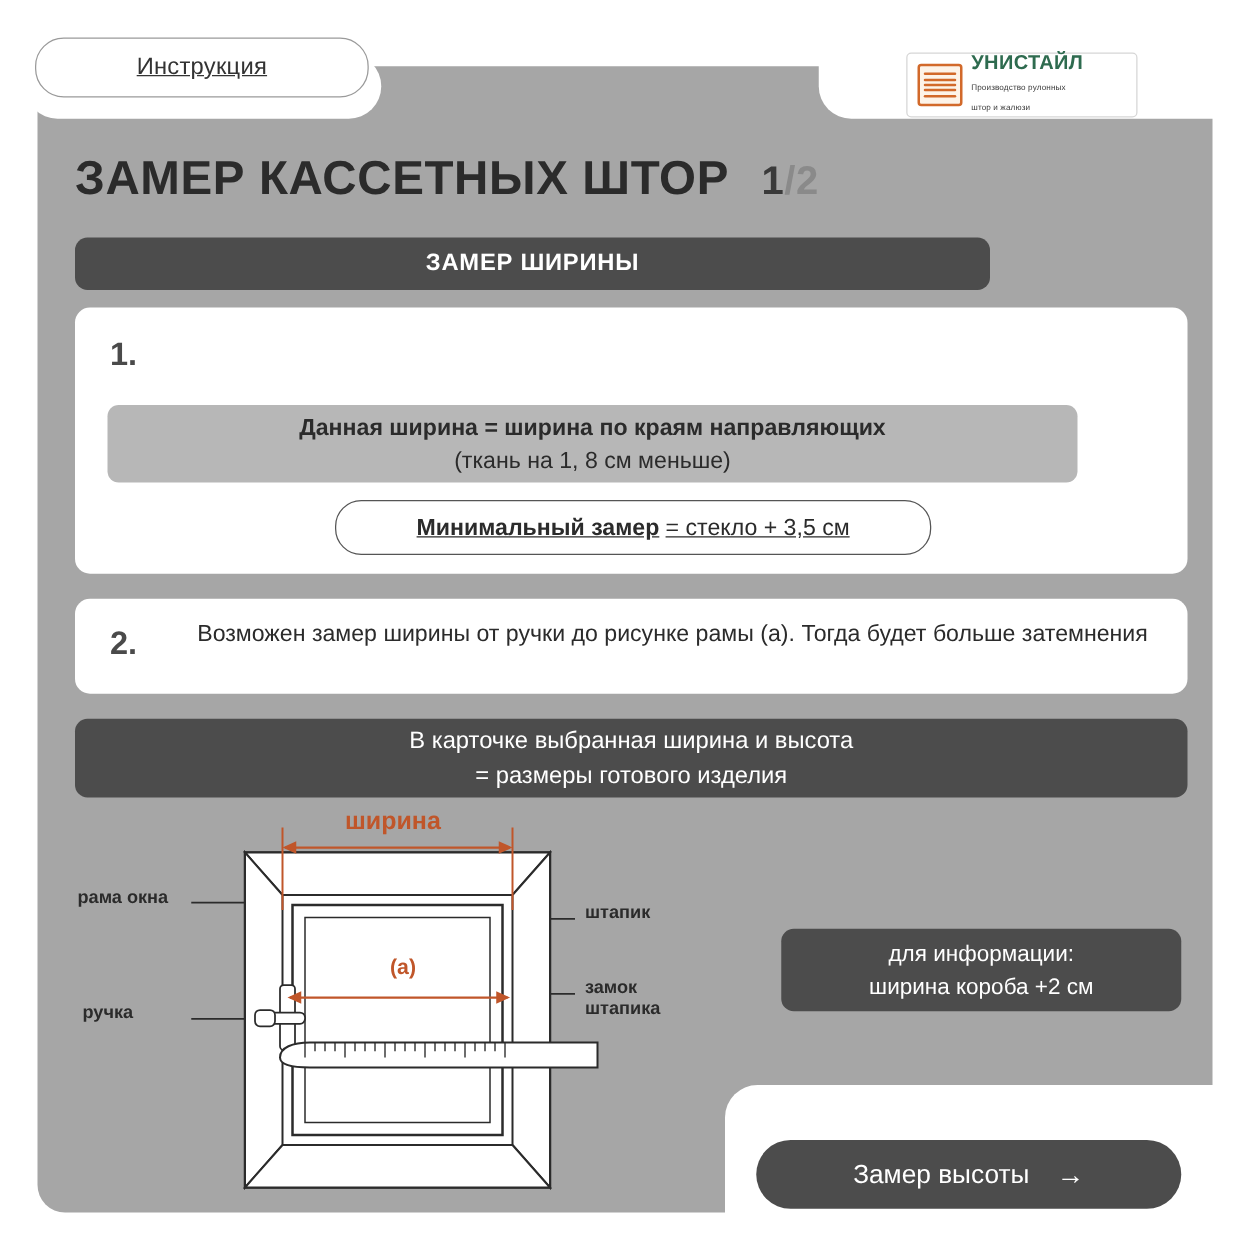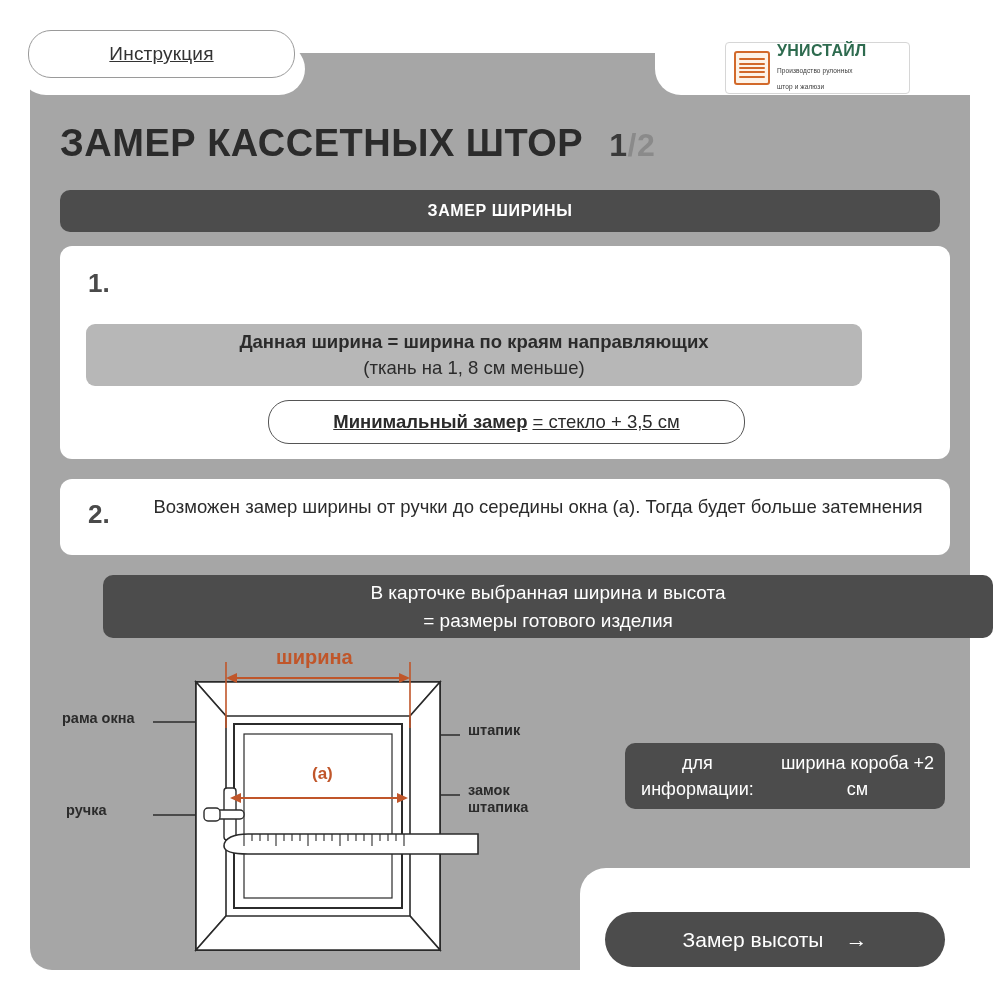--- a/index.html
+++ b/index.html
@@ -161,35 +161,34 @@
     color: #ffffff;
     display: flex;
     align-items: center;
     justify-content: center;
     text-align: center;
     z-index: 3;
   }
   #width-bar {
     left: 60px;
     top: 190px;
-    width: 880px;
+    width: 732px;
     height: 42px;
-    font-size: 16px;
+    font-size: 19px;
     font-weight: bold;
     letter-spacing: 0.6px;
   }
   #card-bar {
     left: 60px;
     top: 575px;
     width: 890px;
     height: 63px;
     font-size: 19px;
     line-height: 1.45;
     flex-direction: column;
-    margin-left: 43px;
   }
 
   
   .step-card {
     position: absolute;
     background: #ffffff;
     border-radius: 12px;
     z-index: 3;
   }
   #step1 { left: 60px; top: 246px; width: 890px; height: 213px; }
@@ -256,21 +255,21 @@
   .info-pill {
     position: absolute;
     right: 55px;
     top: 743px;
     width: 320px;
     height: 66px;
     background: #4c4c4c;
     color: #ffffff;
     border-radius: 10px;
     display: flex;
-    flex-direction: row;
+    flex-direction: column;
     align-items: center;
     justify-content: center;
     font-size: 18px;
     line-height: 1.45;
     text-align: center;
     z-index: 4;
   }
 
   
   .next-button {
@@ -368,21 +367,21 @@
       <span class="l2">(ткань на 1, 8 см меньше)</span>
     </div>
     <div class="inner-outline">
       <b>Минимальный замер</b>
       <span>= стекло + 3,5 см</span>
     </div>
   </div>
 
   <div class="step-card" id="step2">
     <div class="step-num">2.</div>
-    <div class="step-text">Возможен замер ширины от ручки до середины окна (а). Тогда будет больше затемнения</div>
+    <div class="step-text">Возможен замер ширины от ручки до рисунке рамы (а). Тогда будет больше затемнения</div>
   </div>
 
   <div class="dark-bar" id="card-bar">
     <span>В карточке выбранная ширина и высота</span>
     <span>= размеры готового изделия</span>
   </div>
 
   <div class="info-pill">
     <span>для информации:</span>
     <span>ширина короба +2 см</span>

